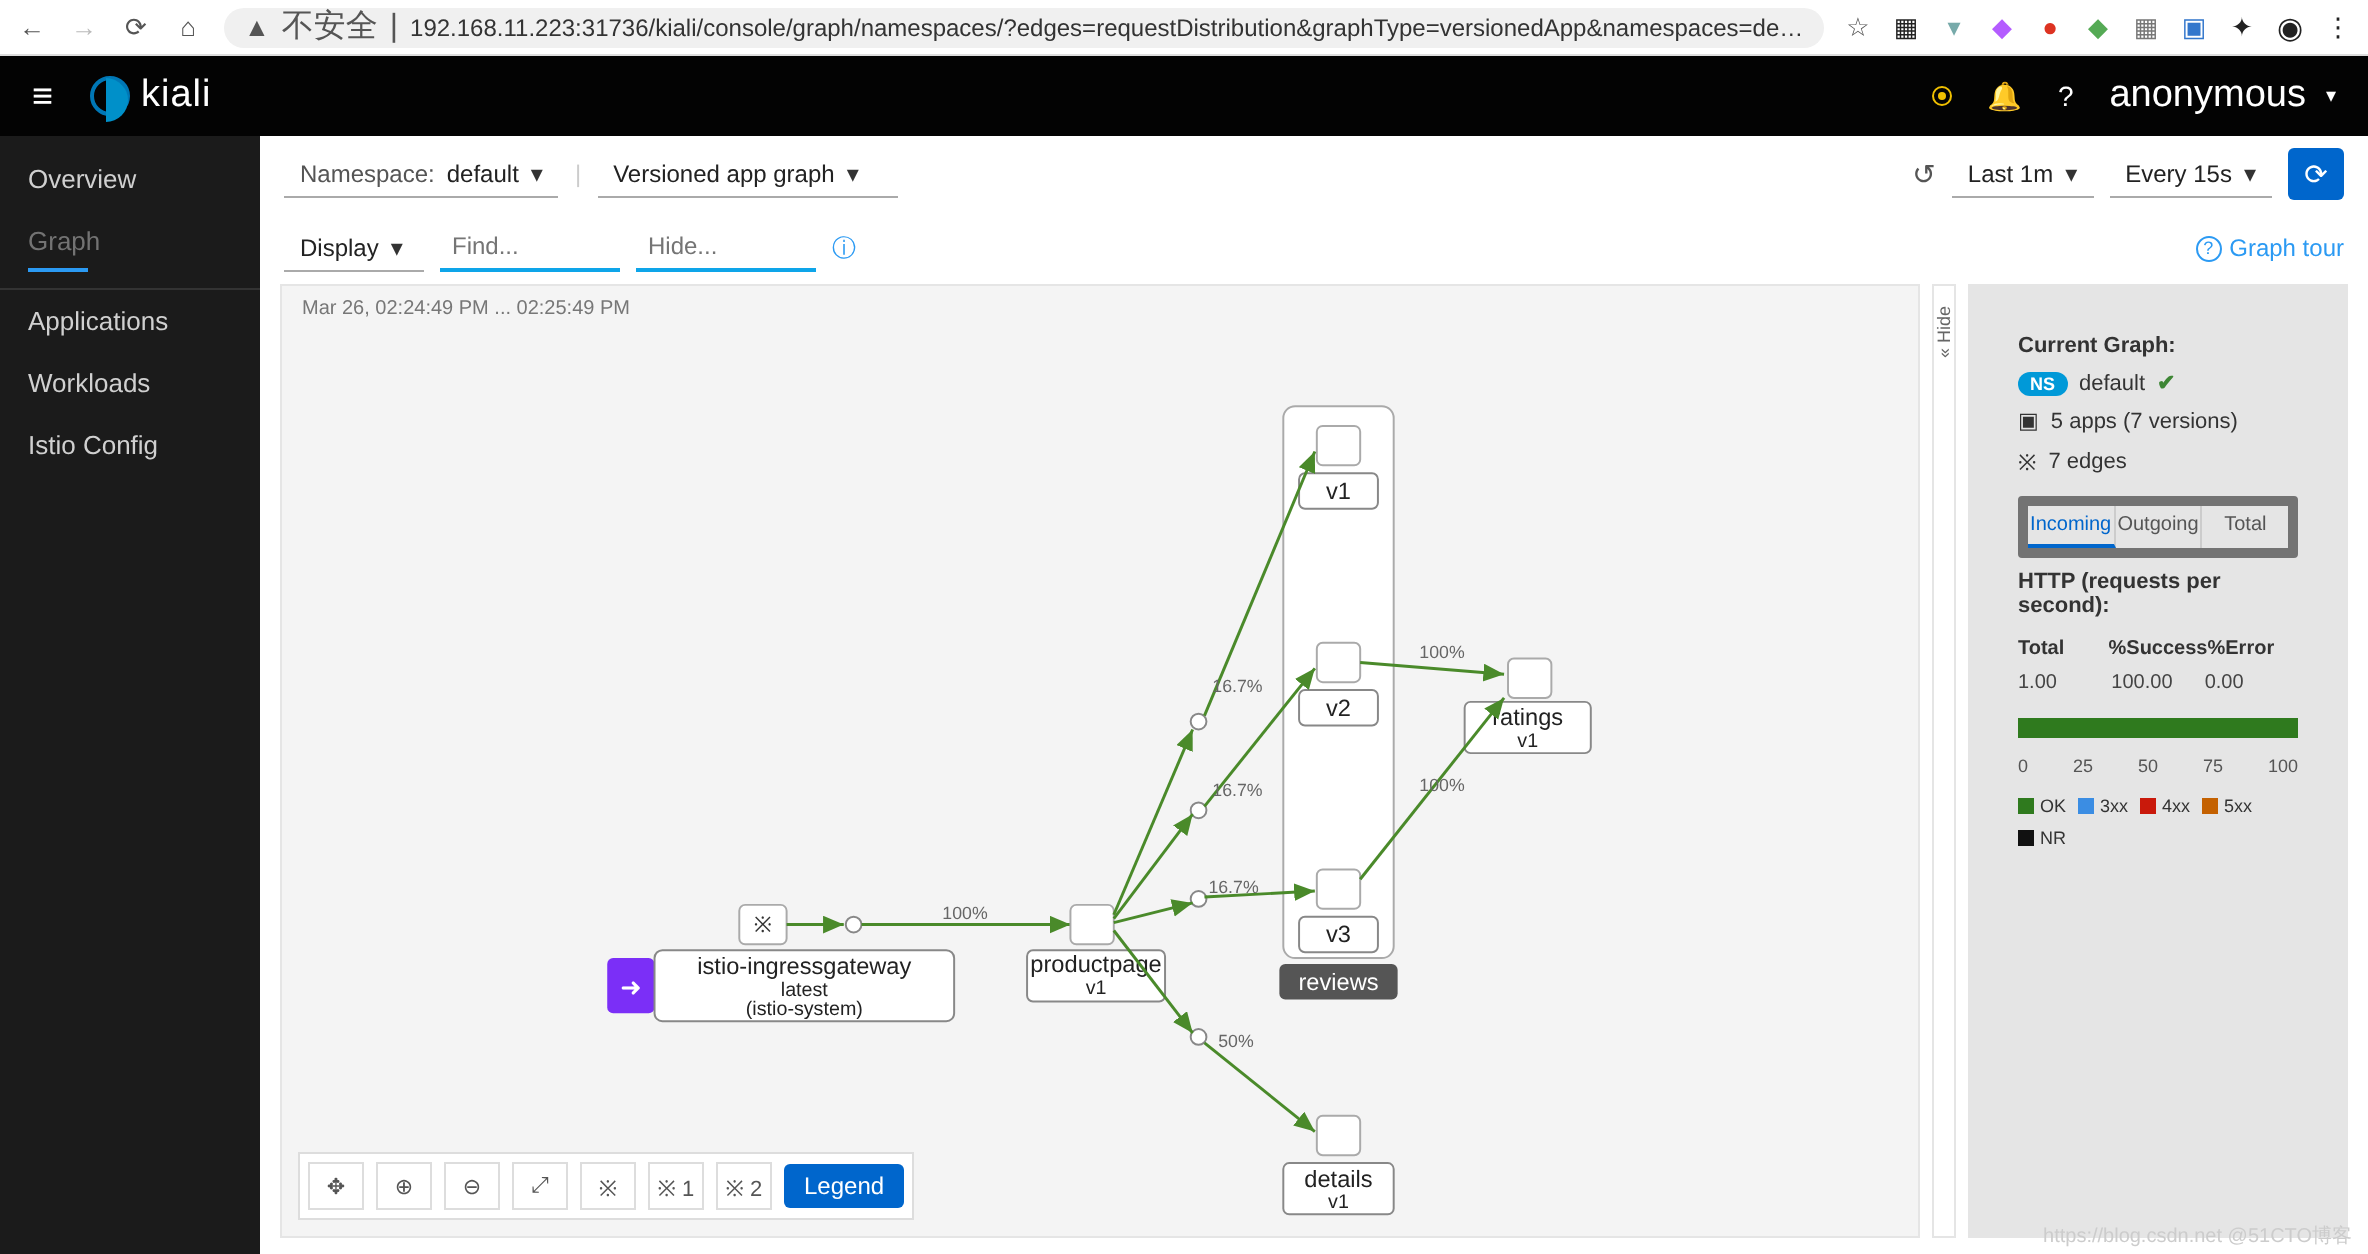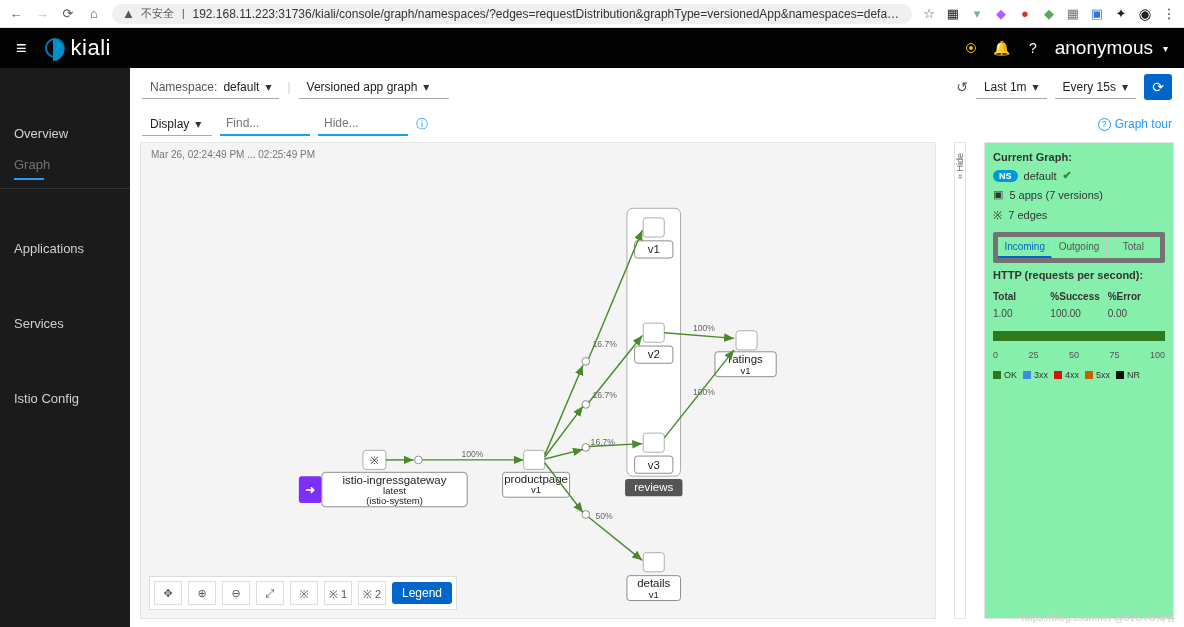--- a/index.html
+++ b/index.html
@@ -2,81 +2,81 @@
 <html><head>
 <meta charset="utf-8">
 <style>
 * { box-sizing: border-box; margin: 0; padding: 0; font-family: "Helvetica Neue", Arial, sans-serif; }
 body { background: #fff; font-size: 12px; color: #333; overflow: hidden; width: 1184px; height: 627px; }
 
 
 .chrome { height: 28px; background: #fff; border-bottom: 1px solid #ddd; display: flex; align-items: center; padding: 0 8px; gap: 10px; font-size: 13px; }
 .chrome .navbtn { color: #555; width: 16px; text-align: center; }
 .chrome .url-bar { flex: 1; display: flex; align-items: center; background: #f0f0f0; border-radius: 12px; height: 20px; padding: 0 10px; color: #555; gap: 6px; overflow: hidden; white-space: nowrap; }
-.chrome .url-bar .warn { color: #555; font-size: 11px; font-family: Liberation Mono, monospace; }
+.chrome .url-bar .warn { color: #555; font-size: 16px; }
 .chrome .url-bar .txt { color: #333; font-size: 12px; overflow: hidden; text-overflow: ellipsis; }
 .chrome .ext { display: flex; gap: 10px; align-items: center; }
 .chrome .ext .ic { width: 14px; height: 14px; display: flex; align-items: center; justify-content: center; font-size: 13px; }
 .ic-star{color:#555}.ic-red{color:#d32;font-weight:bold}.ic-green{color:#5a5}.ic-blue{color:#37c}.ic-bk{color:#222}
 
 
 .masthead { height: 40px; background: #030303; display: flex; align-items: center; padding: 0 16px; color: #fff; }
 .masthead .burger { font-size: 18px; margin-right: 18px; color: #fff;}
 .masthead .logo-wrap { display: flex; align-items: center; gap: 6px; }
 .masthead .logo-circ { width: 20px; height: 20px; border: 2px solid #0077b6; border-radius: 50%; position: relative; }
 .masthead .logo-circ:before { content:""; position:absolute; right:-1px; top:-1px; width:11px; height:22px; background:#0090c9; border-radius: 0 11px 11px 0;}
-.masthead .logo-txt { font-size: 22px; font-weight: 400; letter-spacing: 0.5px; }
+.masthead .logo-txt { font-size: 19px; font-weight: 400; letter-spacing: 0.5px; }
 .masthead .right { margin-left: auto; display: flex; align-items: center; gap: 18px; }
 .masthead .dot-y { width:10px;height:10px;border:1.5px solid #f0c000;border-radius:50%; display:flex;align-items:center;justify-content:center;}
 .masthead .dot-y:after{content:"";width:4px;height:4px;background:#f0c000;border-radius:50%;}
 .masthead .ric { font-size: 14px; }
 .masthead .anon { display:flex; align-items:center; gap:6px; font-size:19px;justify-content:flex-end; }
 .caret-d:after { content:"▾"; font-size:10px; margin-left:4px; }
 
 
 .app-body { display: flex; height: calc(627px - 28px - 40px); }
 .sidebar { width: 130px; background: #1b1b1b; color: #ccc; padding-top: 6px; font-size: 13px; }
 .sidebar .navit { padding: 8px 14px; cursor: pointer; }
 .sidebar .navit.sel { color: #737373; border-bottom: 1px solid #333; }
 .sidebar .navit.sel:after { content:""; display:block; height:2px; background:#2b9af3; margin-top:6px; width:30px;}
-.sidebar .navit:not(.sel){ color:#d0d0d0;margin-top:44px; }
+.sidebar .navit:not(.sel){ color:#d0d0d0; }
 
 
 .main { flex: 1; display: flex; flex-direction: column; background: #fff; position: relative; }
 .toolbar1, .toolbar2 { display: flex; align-items: center; padding: 6px 12px; gap: 8px; font-size: 12px; }
 .toolbar1 { background: #fff; }
 .selectbox { border-bottom: 1px solid #aaa; padding: 4px 8px; display: flex; align-items: center; gap: 6px; min-width: 110px; }
 .selectbox .lbl { color: #555; }
 .selectbox .val { color: #222; }
 .tb-right { margin-left: auto; display: flex; gap: 8px; align-items: center; }
 .tb-right .hist { color: #555; font-size: 14px; }
 .refresh-btn { background: #0066cc; color: #fff; width: 28px; height: 26px; display: flex; align-items: center; justify-content: center; border-radius: 3px; font-size: 14px;}
 .inputf { border: none; border-bottom: 2px solid #0ea5e9; padding: 4px 6px; font-size: 12px; width: 90px; background: transparent; }
 .info-ic { color: #2b9af3; font-size: 12px; }
 .tour { margin-left: auto; color: #2b9af3; display:flex; align-items:center; gap:4px;}
 .tour:before{content:"?"; border:1px solid #2b9af3; width:11px;height:11px;border-radius:50%;font-size:9px;display:flex;align-items:center;justify-content:center;}
 
 
-.canvas-row { flex:1; display:flex; background:#fff; margin: 0 10px 8px 10px; gap: 18px; }
+.canvas-row { flex:1; display:flex; background:#fff; margin: 0 10px 8px 10px; gap: 6px; }
 .canvas { flex:1; border:1px solid #e5e5e5; background:#f4f4f4; position:relative; }
 .timestamp { position:absolute; top:6px; left:10px; font-size:10px; color:#777;}
 svg.graph { width:100%; height:100%; }
 .node-box { fill:#fff; stroke:#888; stroke-width:1; rx:4; }
 .node-inner { fill:#fff; stroke:#aaa; stroke-width:1; rx:3; }
 .node-lbl { font-size:12px; fill:#222; text-anchor:middle; }
 .node-lbl-box { fill:#fff; stroke:#888; stroke-width:1; rx:3; }
 .edge { stroke:#4a8a2a; stroke-width:1.5; fill:none; marker-end:url(#arrow); }
 .edge-lbl { font-size:9px; fill:#666; }
 .origin { fill:#7b2ff7; }
 .origin-txt { fill:#fff; font-size:13px; }
 .side-coll { width:12px; background:#fff; border:1px solid #e5e5e5; display:flex; align-items:flex-start; justify-content:center; padding-top:10px;}
 .side-coll span { writing-mode:vertical-rl; font-size:9px; color:#666; transform:rotate(180deg);}
 
 
-.rpanel { width:190px; border:1px solid #e5e5e5; background:#86efac; padding: 8px; font-size:11px; display:flex; flex-direction:column; gap:6px;}
+.rpanel { width:190px; border:1px solid #e5e5e5; background:#e5e5e5; padding: 24px; font-size:11px; display:flex; flex-direction:column; gap:6px;}
 .rpanel .sect-t { font-weight:600; font-size:11px; }
 .ns-badge { background:#0099d8; color:#fff; border-radius:9px; padding:1px 6px; font-size:9px; font-weight:600;}
 .rpanel .row { display:flex; align-items:center; gap:6px; color:#333; font-size:11px;}
 .check { color:#3e8635; font-weight:bold;}
 .tabs { display:flex; border:5px solid #737373; border-radius:2px; margin-top:4px;}
 .tabs .tab { flex:1; text-align:center; padding:4px 0; font-size:10px; color:#555; border-right:1px solid #ccc;}
 .tabs .tab:last-child{border-right:none;}
 .tabs .tab.sel { color:#0066cc; border-bottom:2px solid #0066cc;}
 .stat-head { display:flex; font-size:10px; color:#333; font-weight:600; margin-top:4px;}
 .stat-head span, .stat-row span { flex:1; }
@@ -141,21 +141,21 @@
       </span>
   </div>
 </div>
 
 <div class="app-body">
 
   <div class="sidebar">
     <div class="navit">Overview</div>
     <div class="navit sel">Graph</div>
     <div class="navit">Applications</div>
-    <div class="navit">Services</div>
+    <div class="navit">Workloads</div>
     <div class="navit">Istio Config</div>
   </div>
 
   <div class="main">
     <div class="toolbar1">
       <div class="selectbox">
         <span class="lbl">Namespace:</span>
         <span class="val">default</span>
         <span>▾</span>
       </div>

